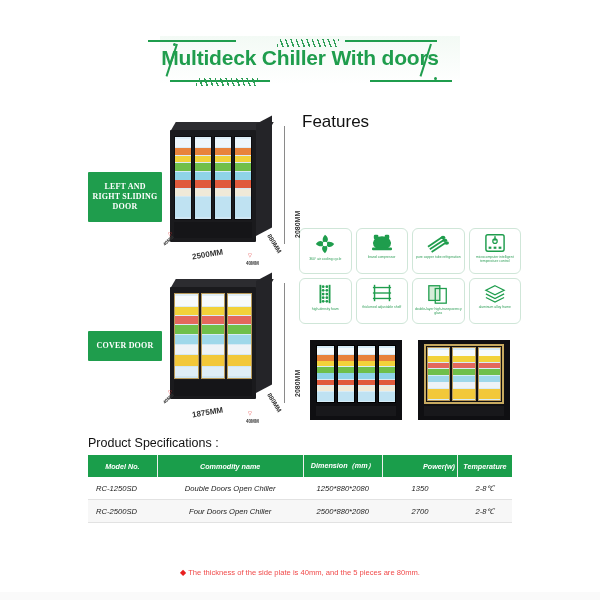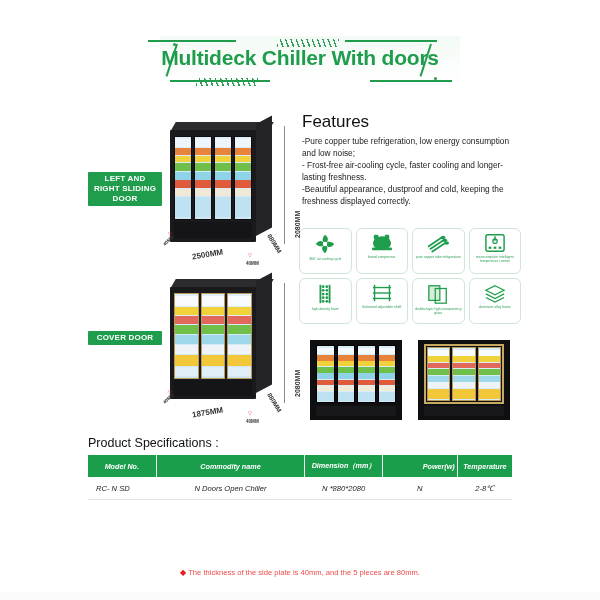--- a/index.html
+++ b/index.html
@@ -68,22 +68,23 @@
     font-size: 3.4px; line-height: 1.25; color: #2e9e57;
     text-align: center; margin-top: 2px; padding: 0 1px;
   }
 
   
   .render { position: absolute; }
   .badge {
     position: absolute;
     background: #1f9d4d; color: #fff;
     font-size: 8px; font-weight: bold; text-align: center;
-    padding: 2px 4px; line-height: 1.25; border-radius: 1px;
+    padding: 10px 4px; line-height: 1.25; border-radius: 1px;
     letter-spacing: 0.2px;
+    font-family: Liberation Serif, serif;
   }
   .cabinet { position: absolute; }
   .cab-body {
     position: absolute; background: #1a1a1d;
     border-radius: 1px;
   }
   .cab-top {
     position: absolute; background: #2c2c30;
   }
   .cab-side { position: absolute; background: #242428; }
@@ -162,23 +163,20 @@
   <div class="bnr-slash bs-right"></div>
   <div class="bnr-dot bd-1"></div>
   <div class="bnr-dot bd-2"></div>
   <div class="hatch h1"></div>
   <div class="hatch h2"></div>
   <div class="banner-title">Multideck Chiller With doors</div>
 </div>
 
 <div class="features">
   <h2>Features</h2>
-  <p style="white-space:pre-line;">-Pure copper tube refrigeration, low energy consumption and low noise;
-- Frost-free air-cooling cycle, faster cooling and longer-lasting freshness.
--Beautiful appearance, dustproof and cold, keeping the freshness displayed correctly.</p>
 </div>
 
 <div class="icon-grid">
 
   <div class="icon-card">
     <span>
       <svg width="22" height="22" viewBox="0 0 24 24">
         <g fill="#1f9d4d">
           <path d="M12 2c3 2 4 5 2.6 7.2C13.5 11 11 11 10 9.6 8.8 7.8 9.6 4.2 12 2z"></path>
           <path d="M22 12c-2 3-5 4-7.2 2.6C13 13.5 13 11 14.4 10c1.8-1.2 5.4-.4 7.6 2z"></path>
@@ -503,24 +501,31 @@
     <tr>
       <th style="width:76px;">Model No.</th>
       <th style="width:168px;">Commodity name</th>
       <th style="width:84px;">Dimension（mm）</th>
       <th style="width:50px;padding-left:40px;">Power(w)</th>
       <th style="width:56px;">Temperature</th>
     </tr>
   </thead>
   <tbody>
     <tr>
-      <td class="model">RC- N SD</td>
-      <td>N   Doors Open Chiller</td>
-      <td>N *880*2080</td>
-      <td>N</td>
+      <td class="model">RC-1250SD</td>
+      <td>Double Doors Open Chiller</td>
+      <td>1250*880*2080</td>
+      <td>1350</td>
+      <td>2-8℃</td>
+    </tr>
+    <tr>
+      <td class="model">RC-2500SD</td>
+      <td>Four Doors Open Chiller</td>
+      <td>2500*880*2080</td>
+      <td>2700</td>
       <td>2-8℃</td>
     </tr>
   </tbody>
 </table>
 
 <div class="footnote">
   <span class="diamond">◆</span>
   <span>The thickness of the side plate is 40mm, and the 5 pieces are 80mm.</span>
 </div>
 <div class="bottom-strip"></div>

